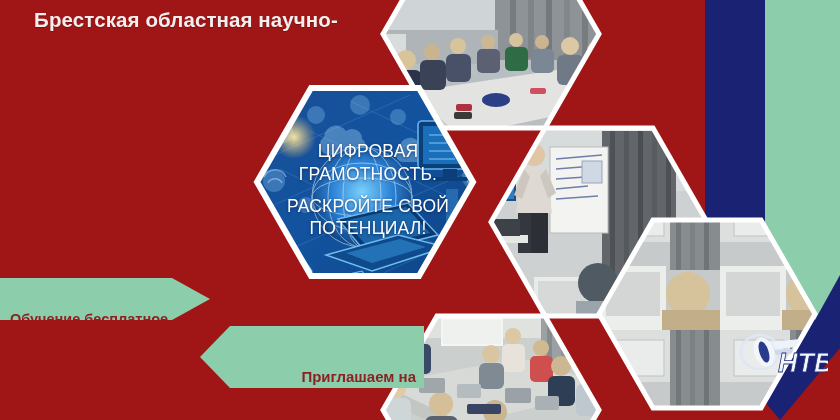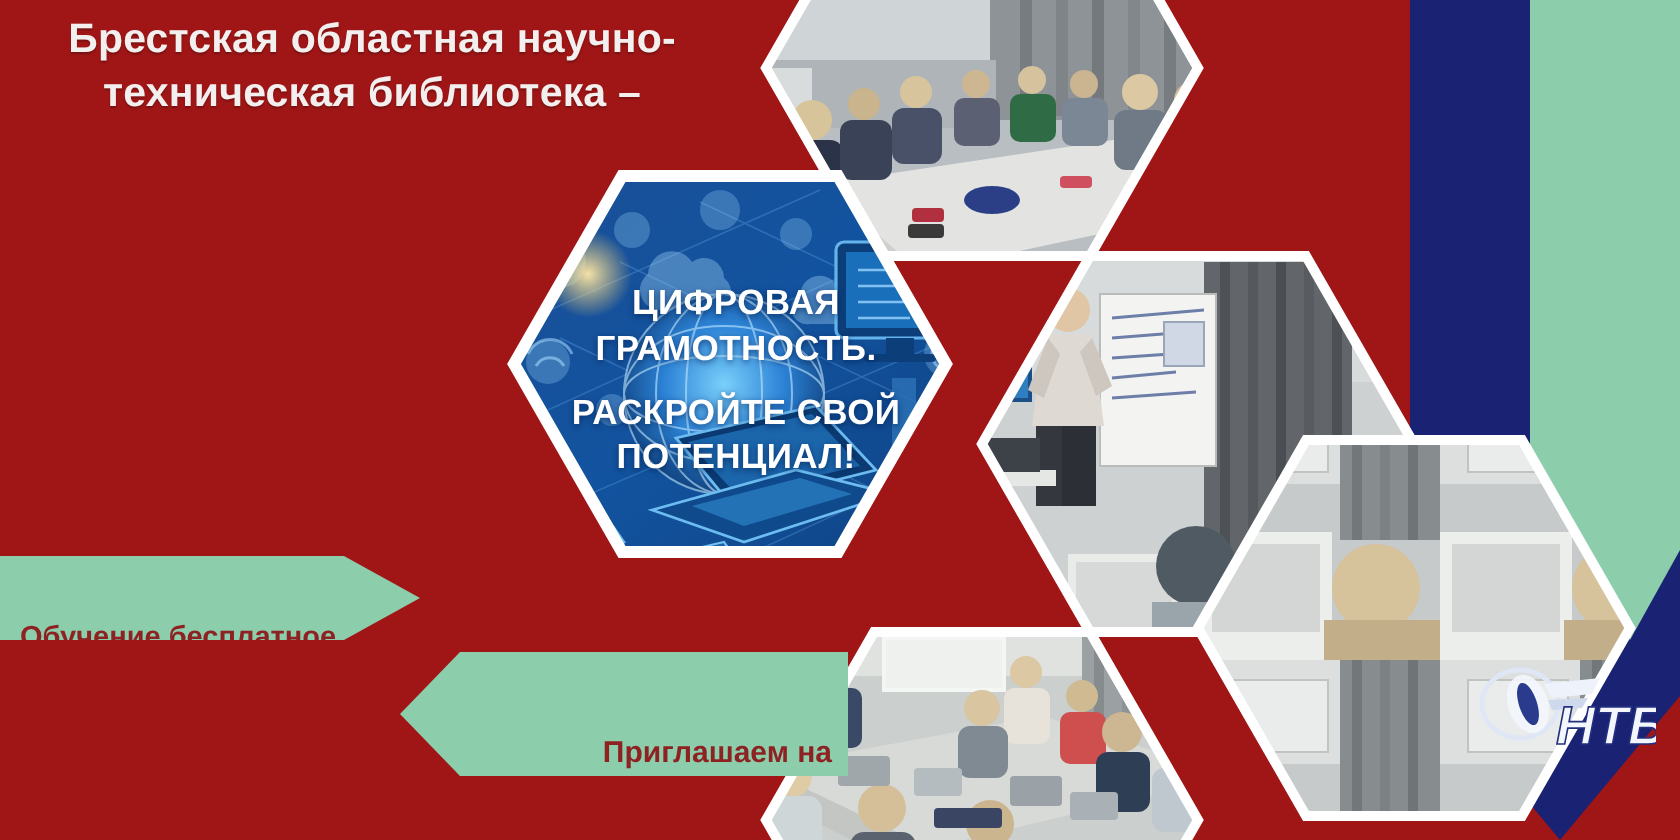--- a/index.html
+++ b/index.html
@@ -55,21 +55,21 @@
     left:200px;top:326px;width:224px;height:62px;
     clip-path:polygon(30px 0, 100% 0, 100% 100%, 30px 100%, 0 50%);
     padding-left:26px;padding-right:8px;font-size:15px;line-height:1.28;
     text-align:center;justify-content:flex-end;
   }
   .banner span{display:block;margin-top:40px;}
 
   
   .hextext{
     position:absolute;left:256px;top:140px;width:224px;
-    text-align:center;color:#FFFFFF;font-weight:bold;
+    text-align:center;color:#FFFFFF;font-weight:normal;
     font-size:17.5px;line-height:1.3;letter-spacing:.2px;
     text-shadow:0 1px 3px rgba(0,30,80,.65);
     pointer-events:none;
   }
   .hextext .gap{height:9px;}
 </style>
 </head>
 <body>
 
 <div id="poster">
@@ -346,21 +346,20 @@
 
     <polygon points="653,220 761,220 815,314 761,408 653,408 599,314" fill="url(#phFar)" stroke="#ffffff" stroke-width="5"></polygon>
 
     <polygon points="437,316 545,316 599,410 545,504 437,504 383,410" fill="url(#phBot)" stroke="#ffffff" stroke-width="5"></polygon>
 
     <polygon points="311,88 419,88 473,182 419,276 311,276 257,182" fill="url(#digi)" stroke="#ffffff" stroke-width="6"></polygon>
   </svg>
 
   <div class="title">
     <div>Брестская областная научно-</div>
-    <div>техническая библиотека –</div>
   </div>
 
   <div class="hextext">
     <span>ЦИФРОВАЯ</span>
     <span>ГРАМОТНОСТЬ.</span>
     <div class="gap"></div>
     <span>РАСКРОЙТЕ СВОЙ</span>
     <span>ПОТЕНЦИАЛ!</span>
   </div>
 

